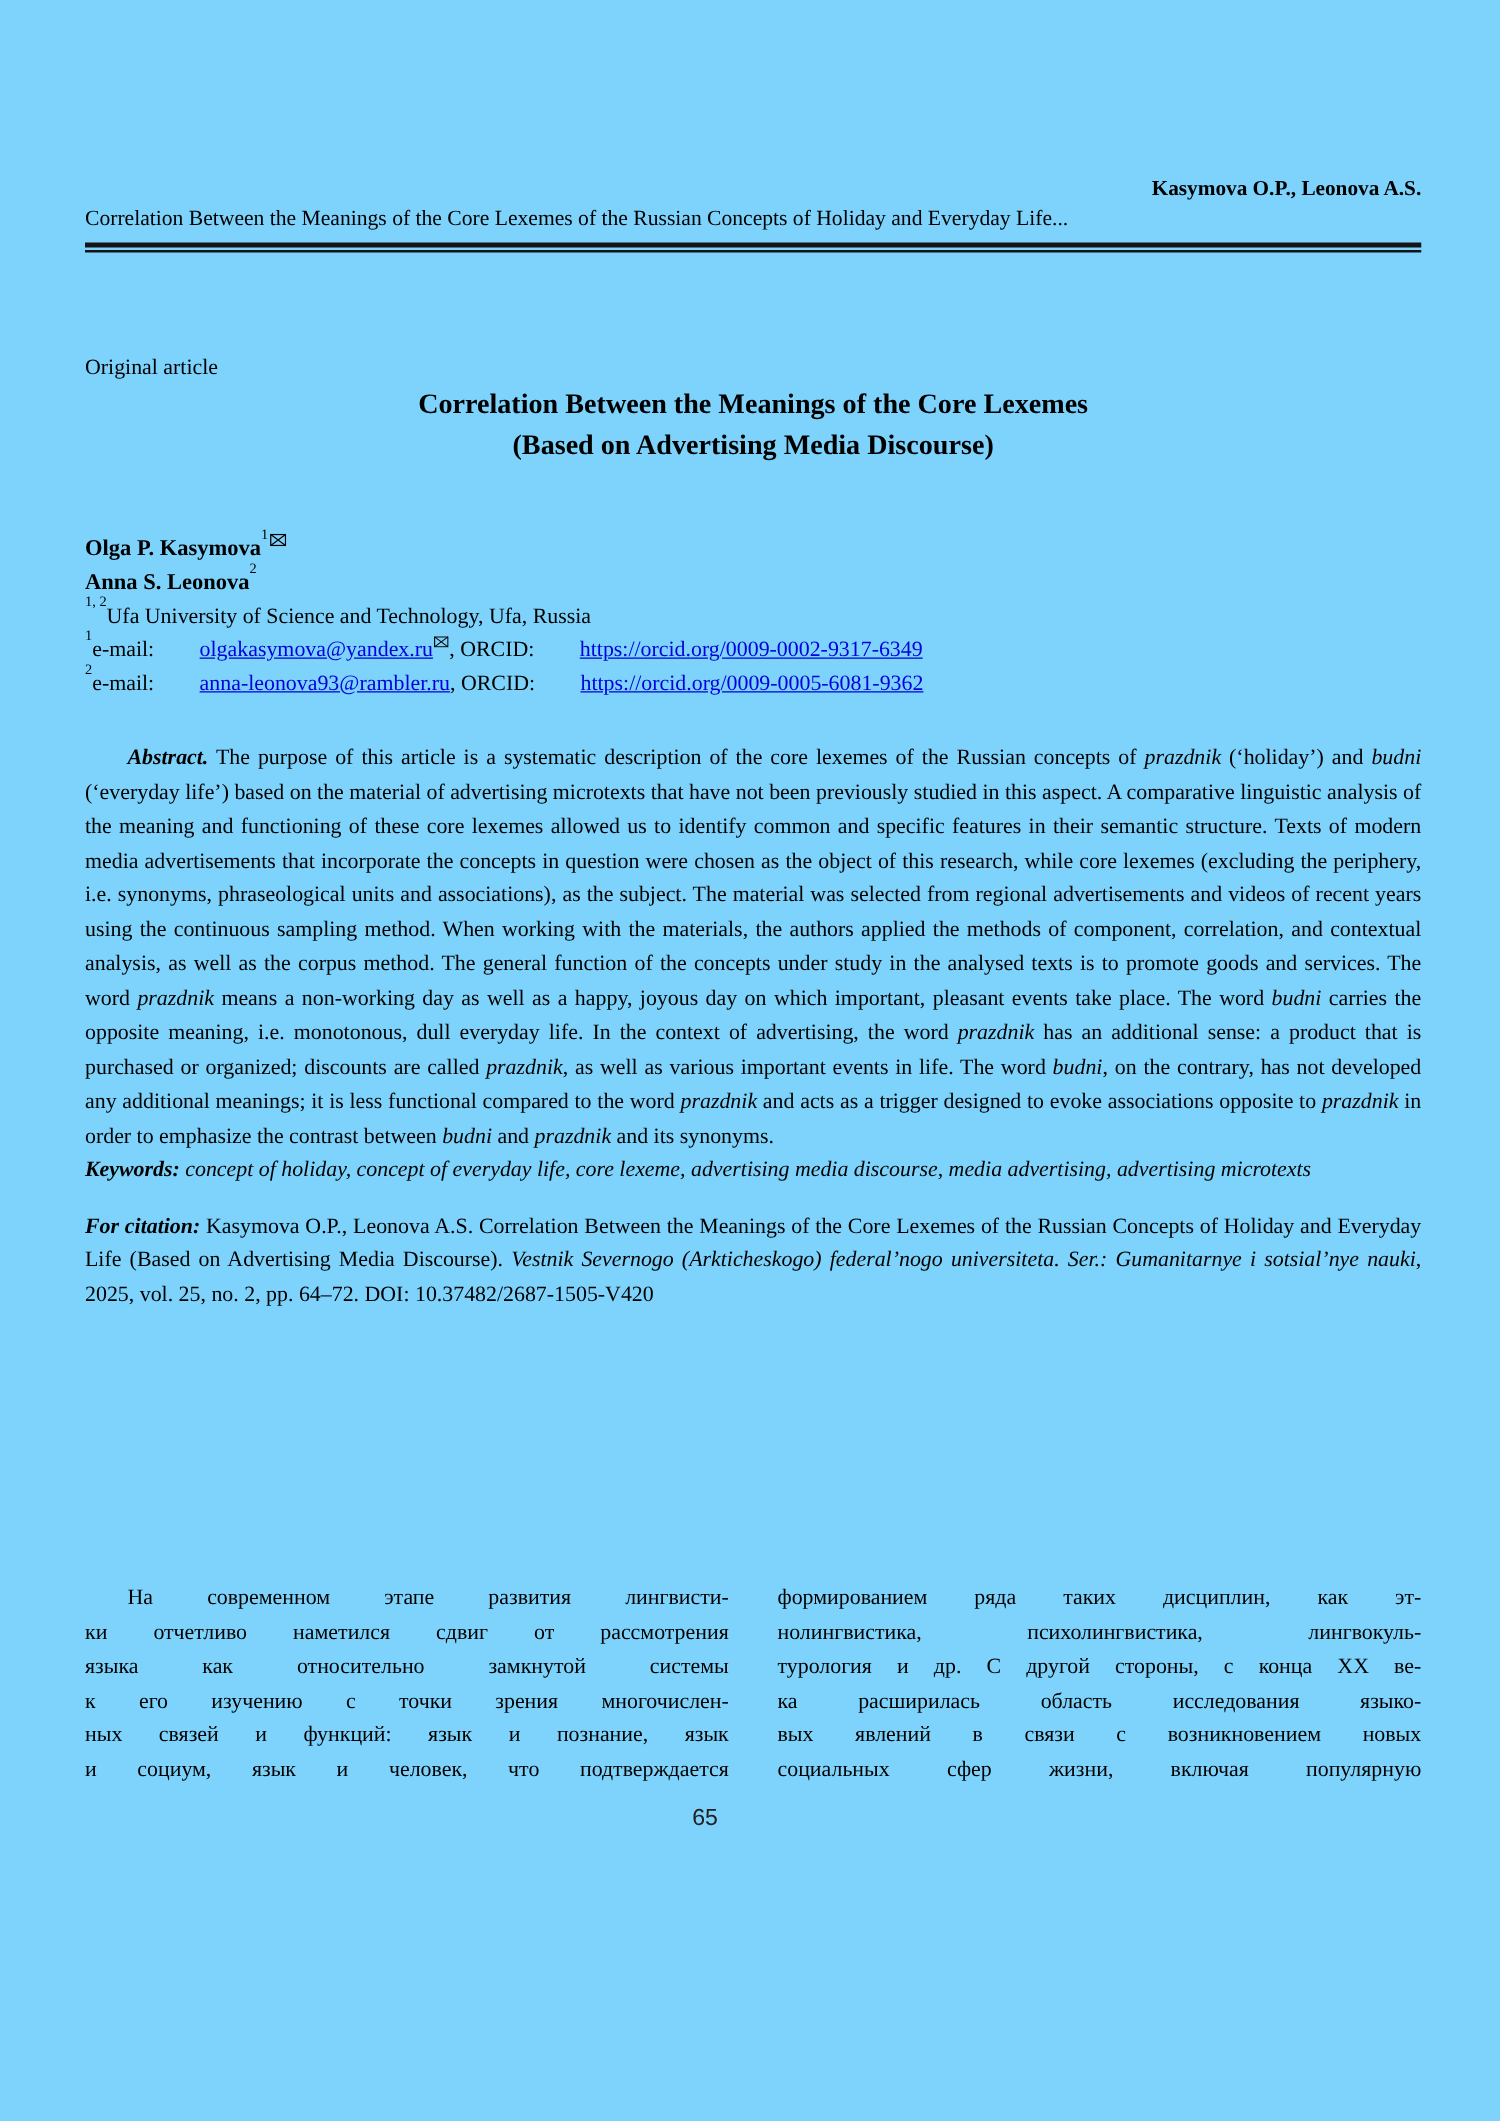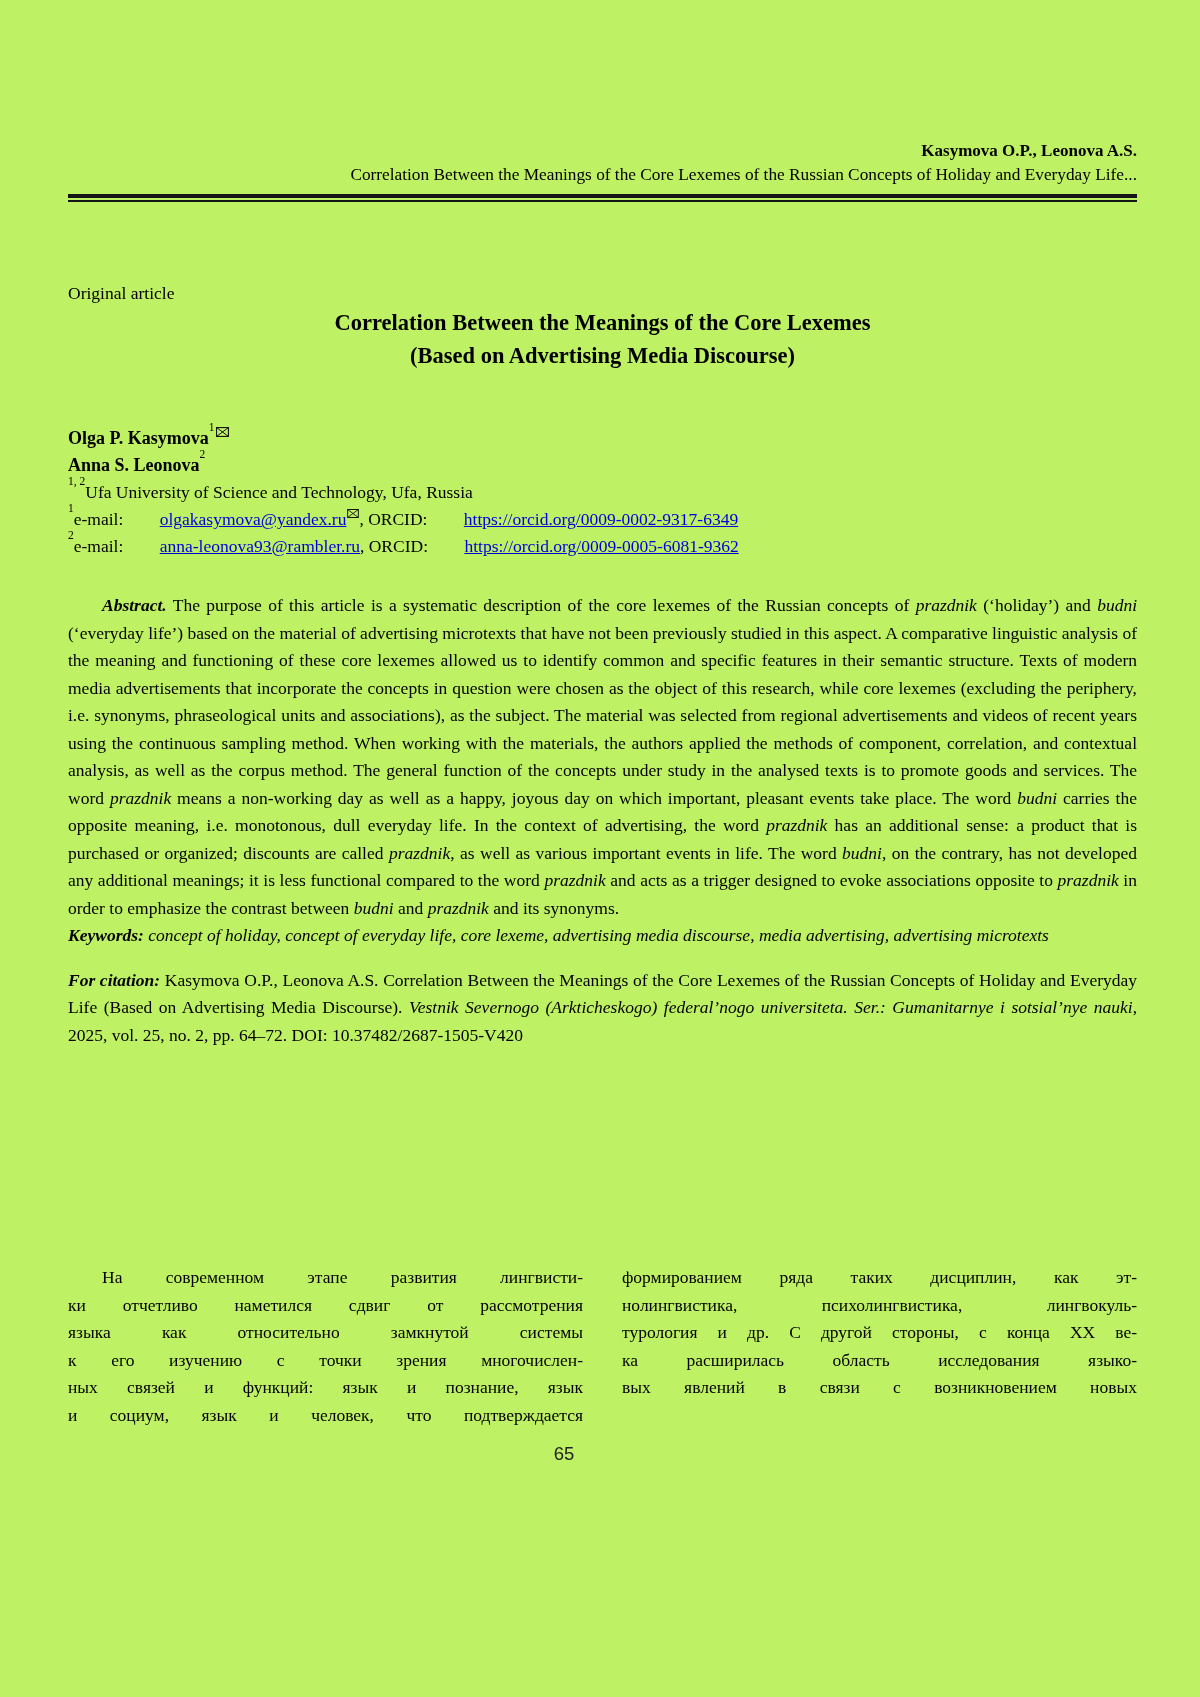--- a/index.html
+++ b/index.html
@@ -2,39 +2,39 @@
 <html style="--link: #0000dd;"><head>
 <meta charset="utf-8">
 <style>
   * { margin: 0; padding: 0; box-sizing: border-box; }
   html, body { background: #ffffff; }
   .page {
     position: relative;
     width: 1200px;
     height: 1697px;
     margin: 0 auto;
-    background: #bef264;
+    background: #7dd3fc;
     color: #000;
     font-family: "Liberation Serif", serif;
     overflow: hidden;
   }
 
   
   .running-header {
     position: absolute;
     top: 141px; left: 68px; right: 63px;
   }
   .rh-authors {
     text-align: right;
     font-weight: bold;
     font-size: 17px;
     line-height: 20px;
   }
   .rh-title {
-    text-align: right;
+    text-align: left;
     font-size: 17.3px;
     line-height: 24px;
     margin-top: 2px;
   }
   .rh-rule-thick { margin-top: 7px; height: 4px; background: #151515; }
   .rh-rule-thin  { margin-top: 2px; height: 2px; background: #151515; }
 
   .article-type {
     position: absolute;
     top: 257px; left: 68px;
@@ -169,18 +169,19 @@
         <div>к его изучению с точки зрения многочислен-</div>
         <div>ных связей и функций: язык и познание, язык</div>
         <div>и социум, язык и человек, что подтверждается</div>
       </div>
     <div class="col">
         <div>формированием ряда таких дисциплин, как эт-</div>
         <div>нолингвистика, психолингвистика, лингвокуль-</div>
         <div>турология и др. С другой стороны, с конца XX ве-</div>
         <div>ка расширилась область исследования языко-</div>
         <div>вых явлений в связи с возникновением новых</div>
+        <div>социальных сфер жизни, включая популярную</div>
       </div>
   </div>
 
   <div class="page-number">65</div>
 
 </div>
 
 </body></html>

